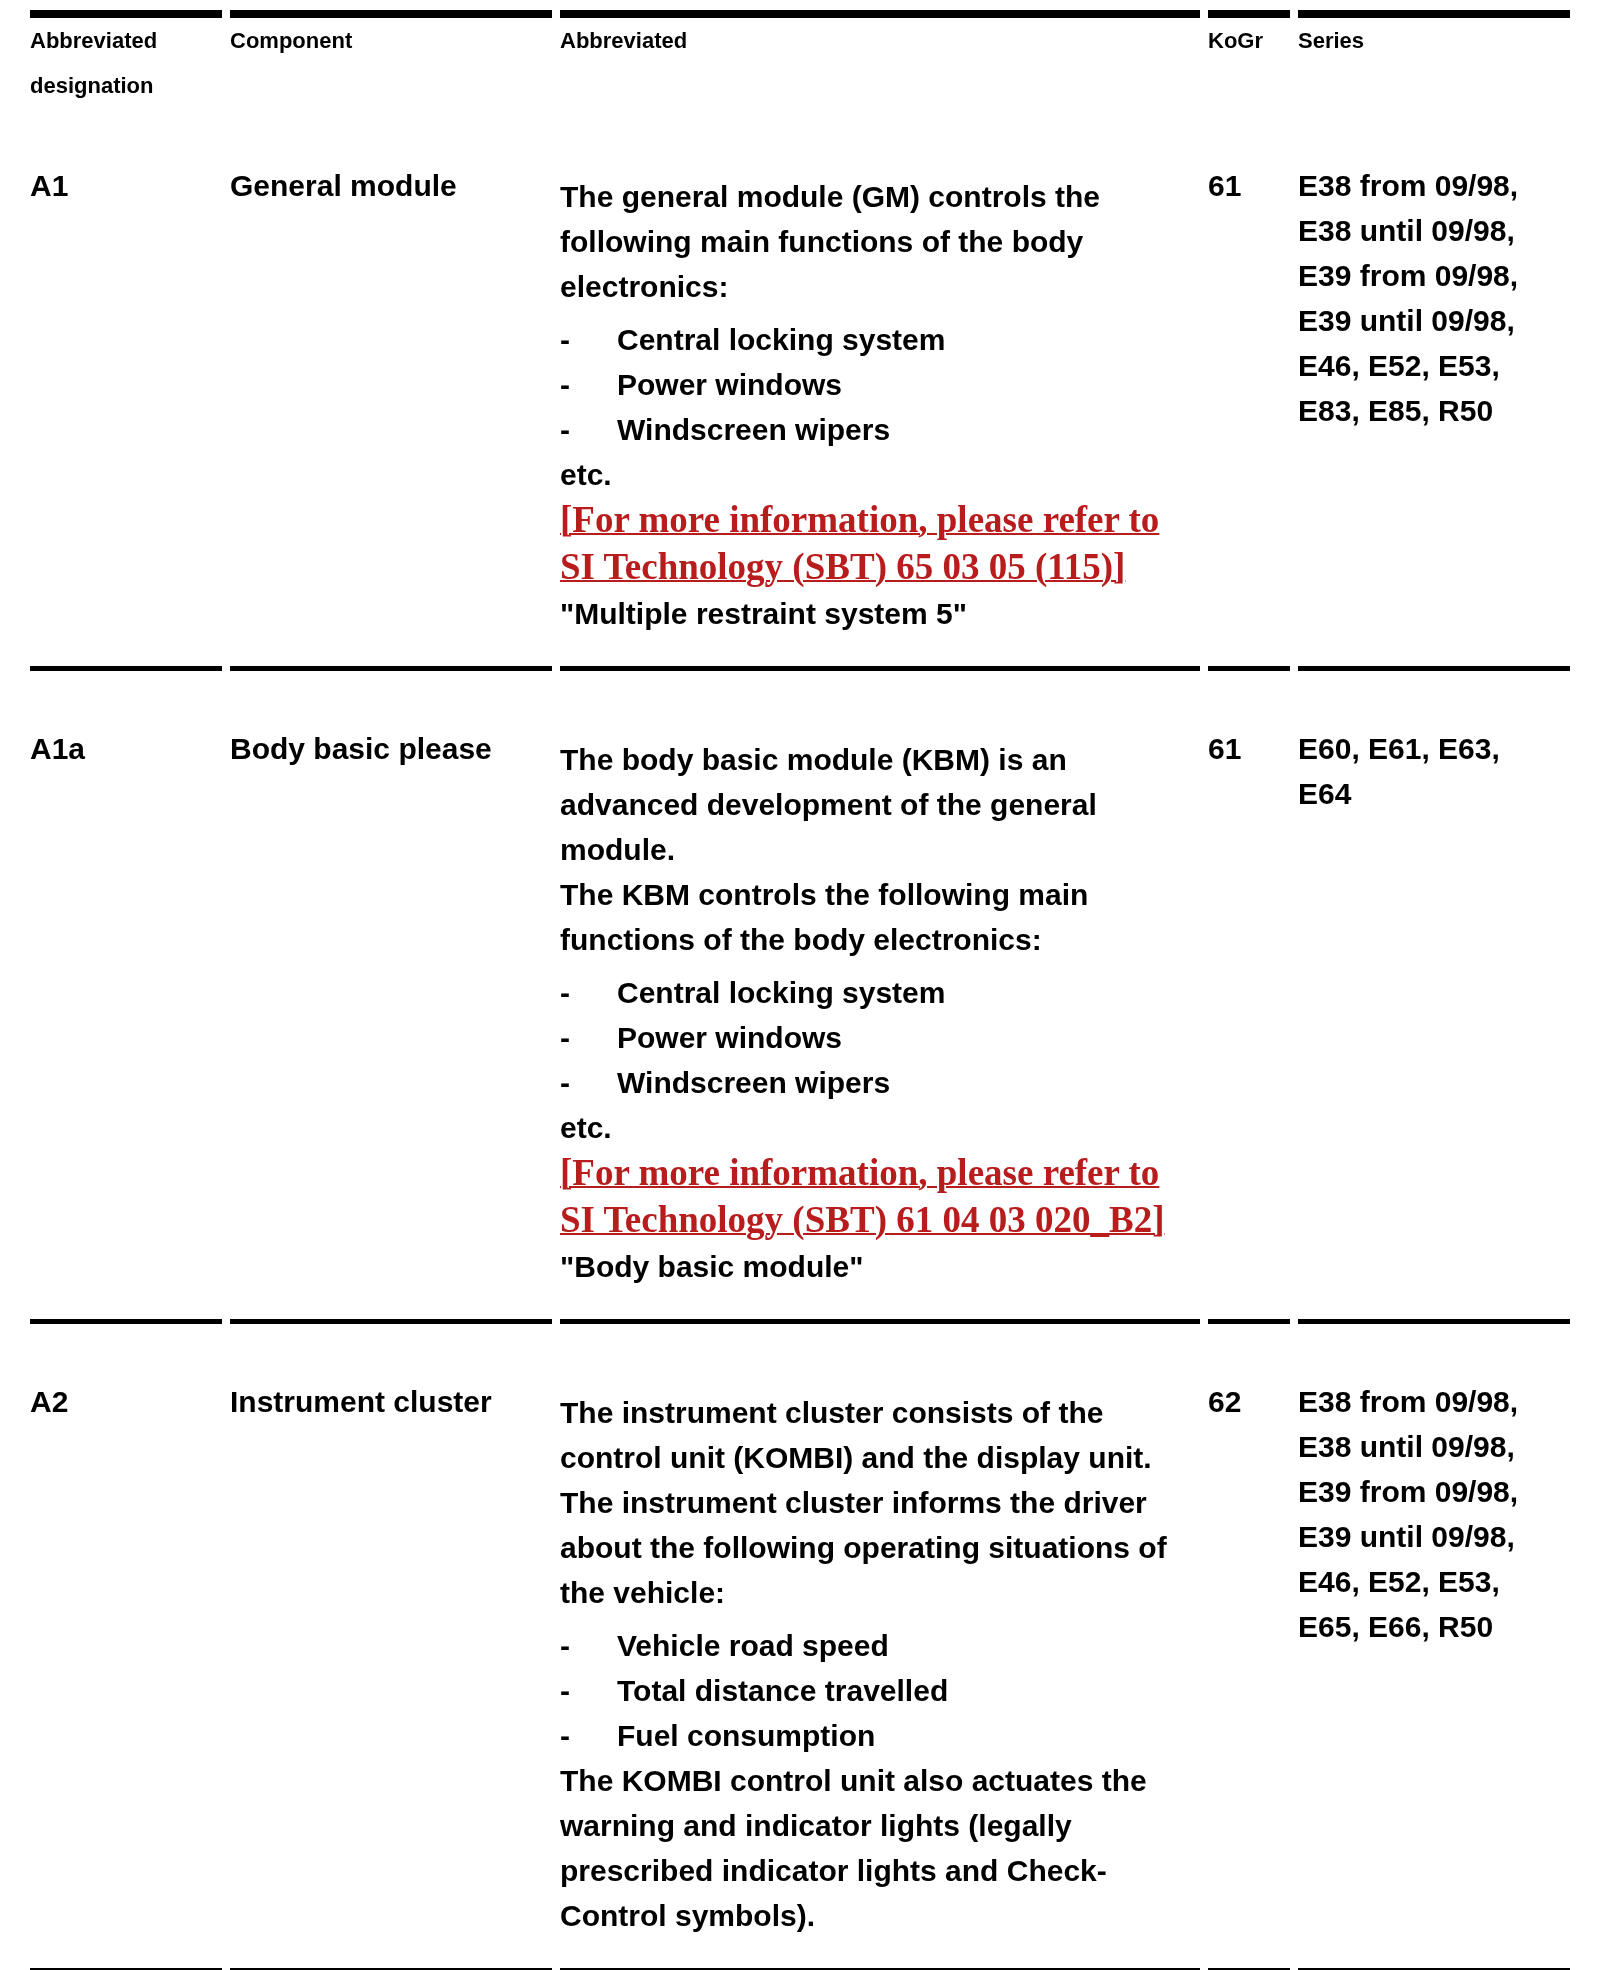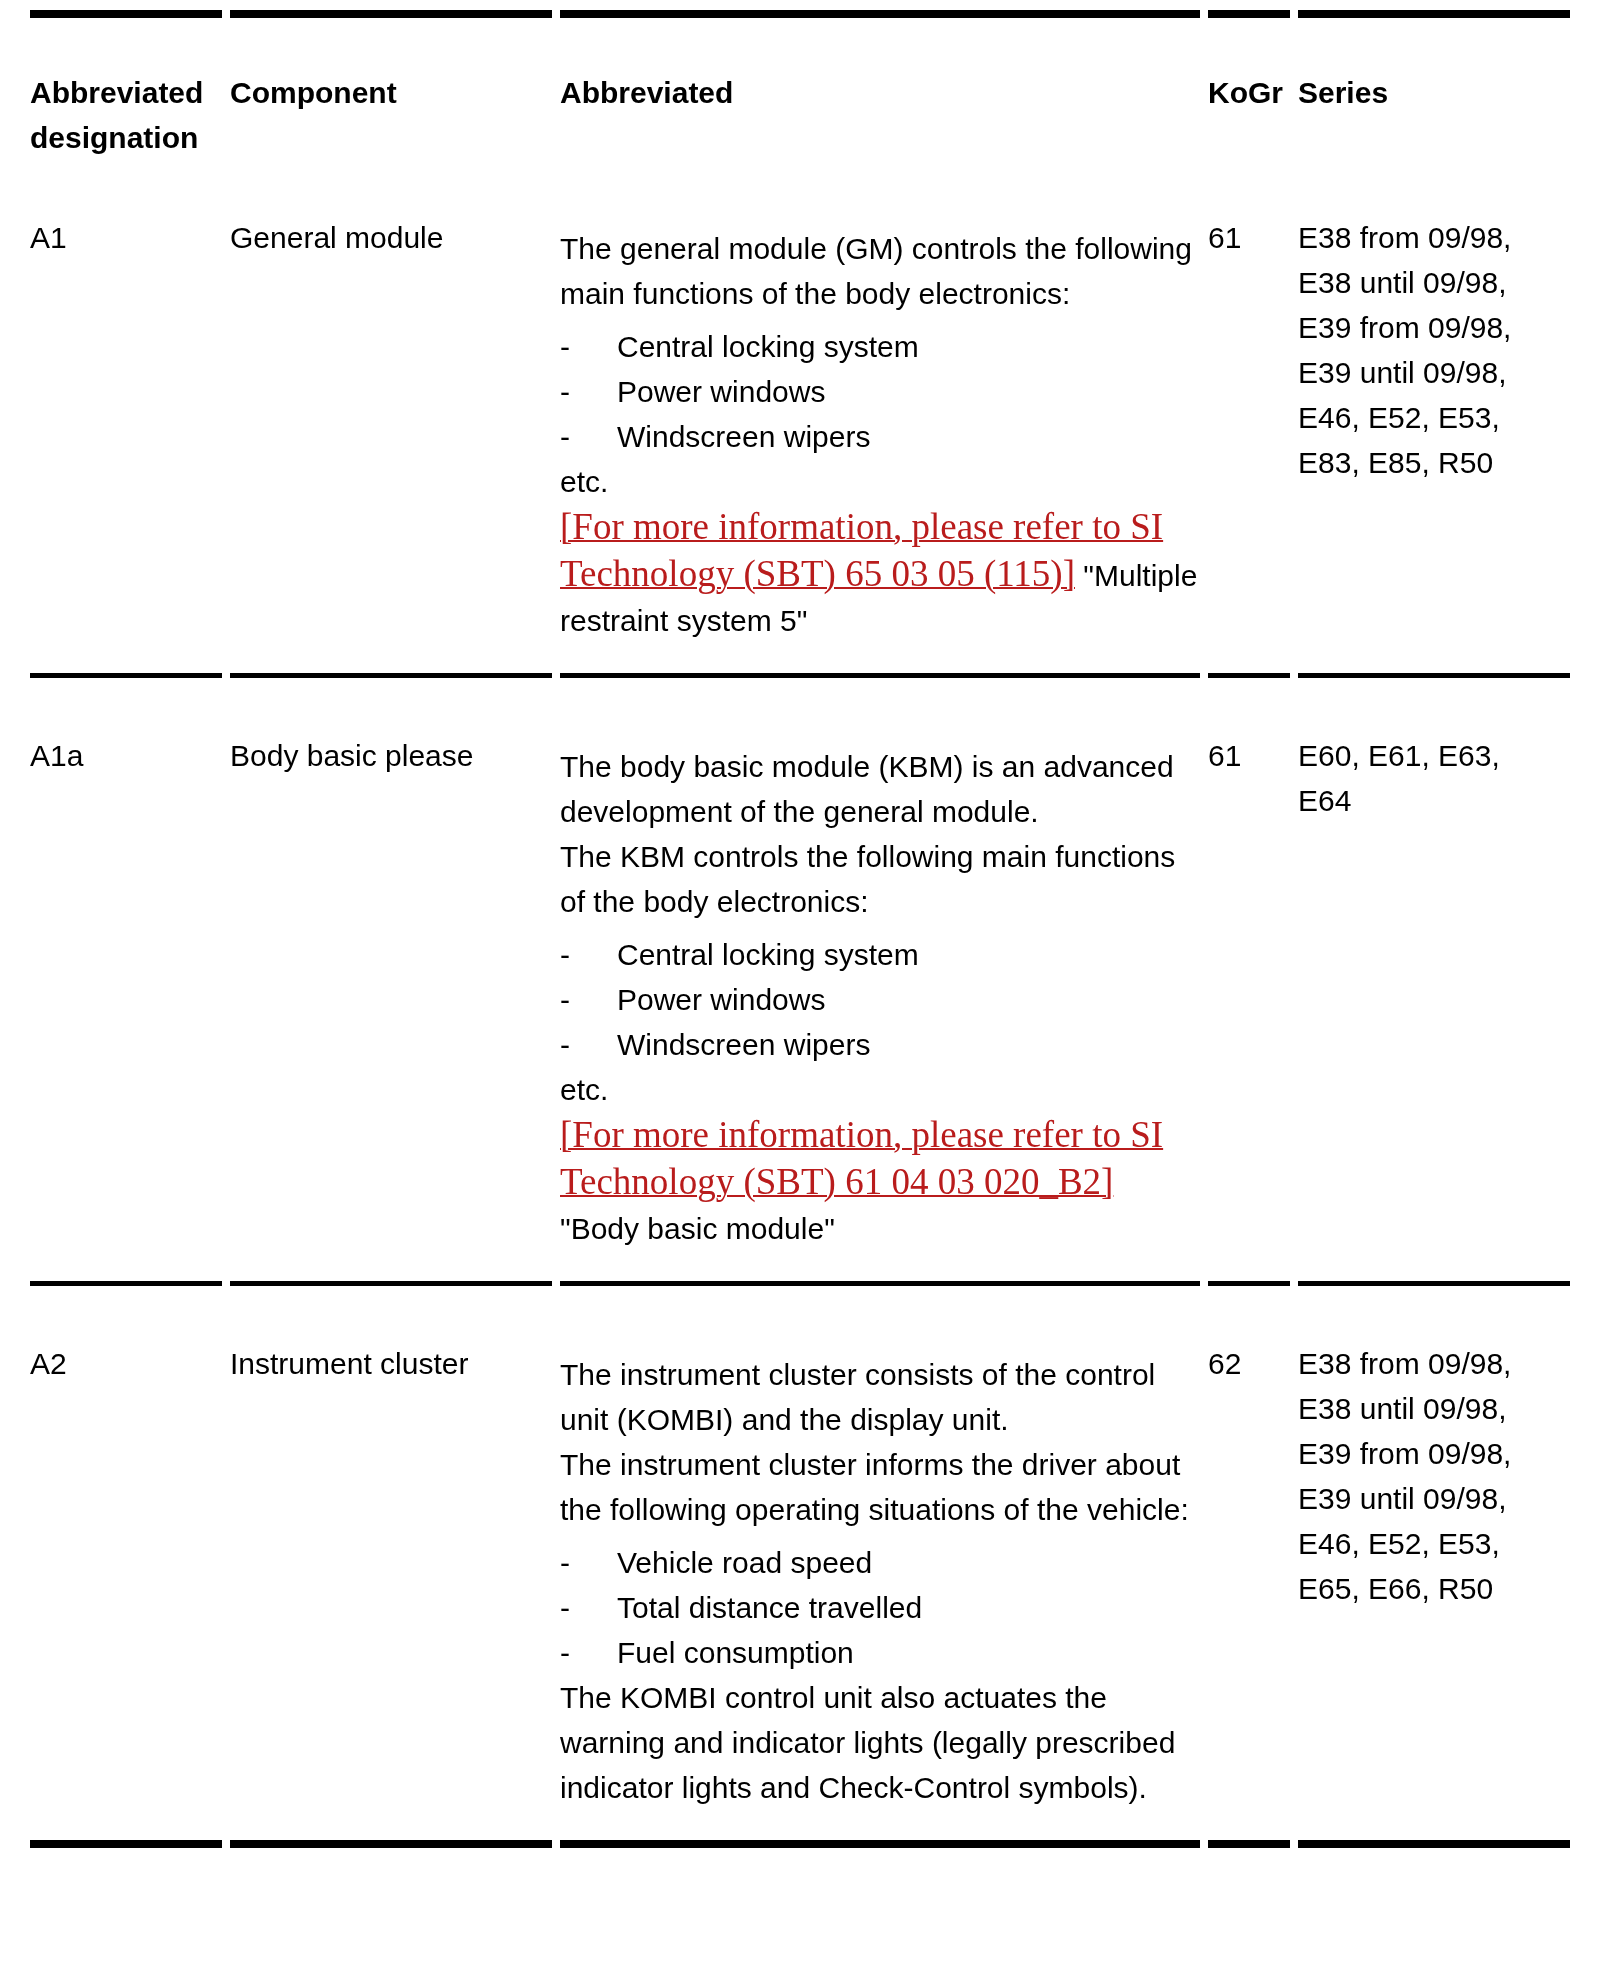--- a/index.html
+++ b/index.html
@@ -27,28 +27,27 @@
   col.c-abbr   { width: 192px; }
   col.c-comp   { width: 322px; }
   col.c-info   { width: 640px; }
   col.c-kogr   { width: 82px;  }
   col.c-series { width: 272px; }
 
   th, td {
     vertical-align: top;
     text-align: left;
     padding: 0;
-    font-weight: normal;
+    font-weight: bold;
   }
   thead th {
     border-top: 8px solid #000000;
-    padding-top: 52px;
     padding-bottom: 0;
     font-weight: bold;
-    font-size: 30px;
+    font-size: 22px;
     line-height: 45px;
     margin-top: 17px;
   }
   tbody td {
     padding-top: 55px;
     padding-bottom: 30px;
   }
   tbody tr + tr td {
     border-top: 5px solid #000000;
   }

